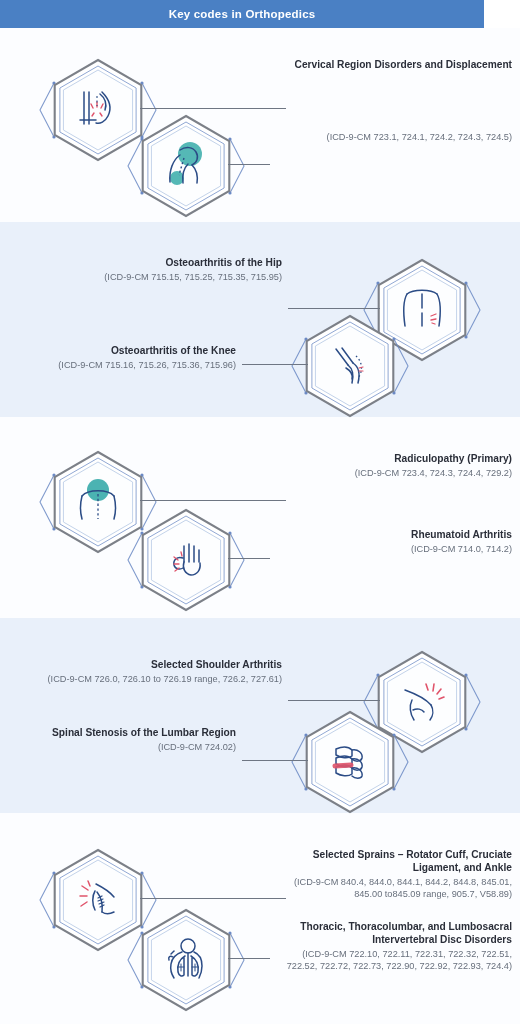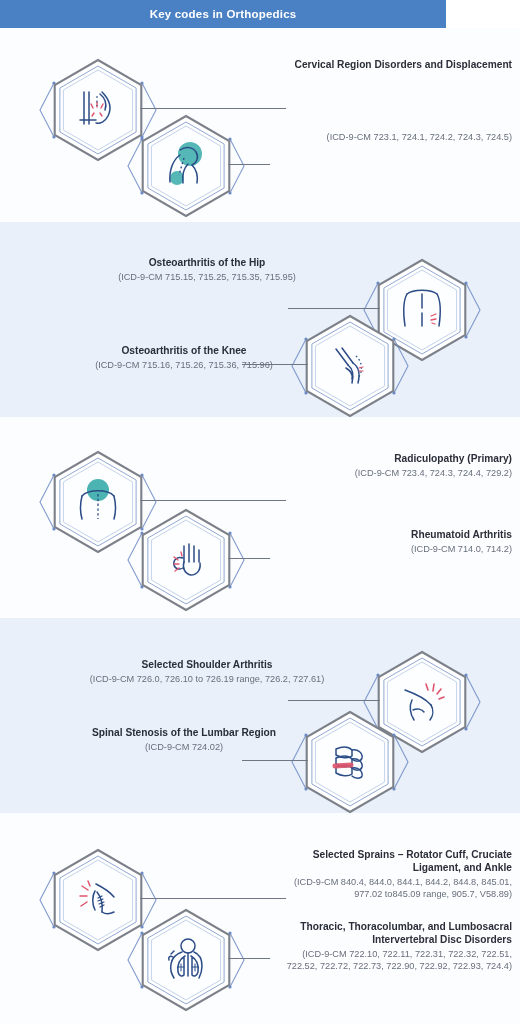--- a/index.html
+++ b/index.html
@@ -8,21 +8,21 @@
     width:520px;height:1024px;
     background:#ffffff;
     font-family:"Liberation Sans","DejaVu Sans",sans-serif;
     overflow:hidden;
     position:relative;
   }
   .page{position:relative;width:520px;height:1024px;overflow:hidden;}
 
   
   .header{
-    position:absolute;left:0;top:0;width:446px;height:28px;
+    position:absolute;left:0;top:0;width:484px;height:28px;
     background:#4a80c4;
     display:flex;align-items:center;justify-content:center;
   }
   .header-title{
     color:#ffffff;font-size:11.5px;font-weight:bold;letter-spacing:.2px;
   }
 
   
   .band{position:absolute;left:0;width:520px;}
   .band.light{background:#fcfdff;}
@@ -40,21 +40,21 @@
   
   .txt{position:absolute;}
   .txt .t-title{
     font-size:10.2px;font-weight:bold;color:#2a2e39;line-height:1.28;
     margin:0 0 2px 0;
   }
   .txt .t-codes{
     font-size:9.2px;color:#676f7c;line-height:1.32;margin:0;
   }
   .txt.right{text-align:right;}
-  .txt.left{text-align:center;margin-left:48px;}
+  .txt.left{text-align:right;}
 </style>
 </head>
 <body>
 
 <div class="page">
 
   <div class="band light" style="top: 28px; height: 194px; background: rgb(252, 253, 255);"></div>
   <div class="band tint" style="top: 222px; height: 195px; background: rgb(233, 240, 250);"></div>
   <div class="band light" style="top: 417px; height: 201px; background: rgb(252, 253, 255);"></div>
   <div class="band tint" style="top: 618px; height: 195px; background: rgb(233, 240, 250);"></div>
@@ -354,21 +354,21 @@
             </g>
       <g stroke="#2b4c86" stroke-width="1" stroke-linecap="round">
         <path d="M-5 4 L-5 11 M-8 7 L-2 7 M9 4 L9 11 M6 7 L12 7"></path>
             </g>
           </g>
   </svg>
       </div>
       <div class="connector" style="left:140px;top:898px;width:146px;background:#6e7683;"></div>
       <div class="txt right" style="left:292px;top:848px;width:220px;">
                  <p class="t-title" style="color:#2a2e39">Selected Sprains – Rotator Cuff, Cruciate Ligament, and Ankle</p>
-                 <p class="t-codes" style="color:#676f7c">(ICD-9-CM 840.4, 844.0, 844.1, 844.2, 844.8, 845.01, 977.02 to845.09 range, 905.7, V58.89)</p>
+                 <p class="t-codes" style="color:#676f7c">(ICD-9-CM 840.4, 844.0, 844.1, 844.2, 844.8, 845.01, 845.00 to845.09 range, 905.7, V58.89)</p>
                </div>
       <div class="connector" style="left:228px;top:958px;width:42px;background:#6e7683;"></div>
       <div class="txt right" style="left:276px;top:920px;width:236px;">
                  <p class="t-title" style="color:#2a2e39">Thoracic, Thoracolumbar, and Lumbosacral Intervertebral Disc Disorders</p>
                  <p class="t-codes" style="color:#676f7c">(ICD-9-CM 722.10, 722.11, 722.31, 722.32, 722.51, 722.52, 722.72, 722.73, 722.90, 722.92, 722.93, 724.4)</p>
                </div>
     </div>
 </div>
 
 </body></html>

